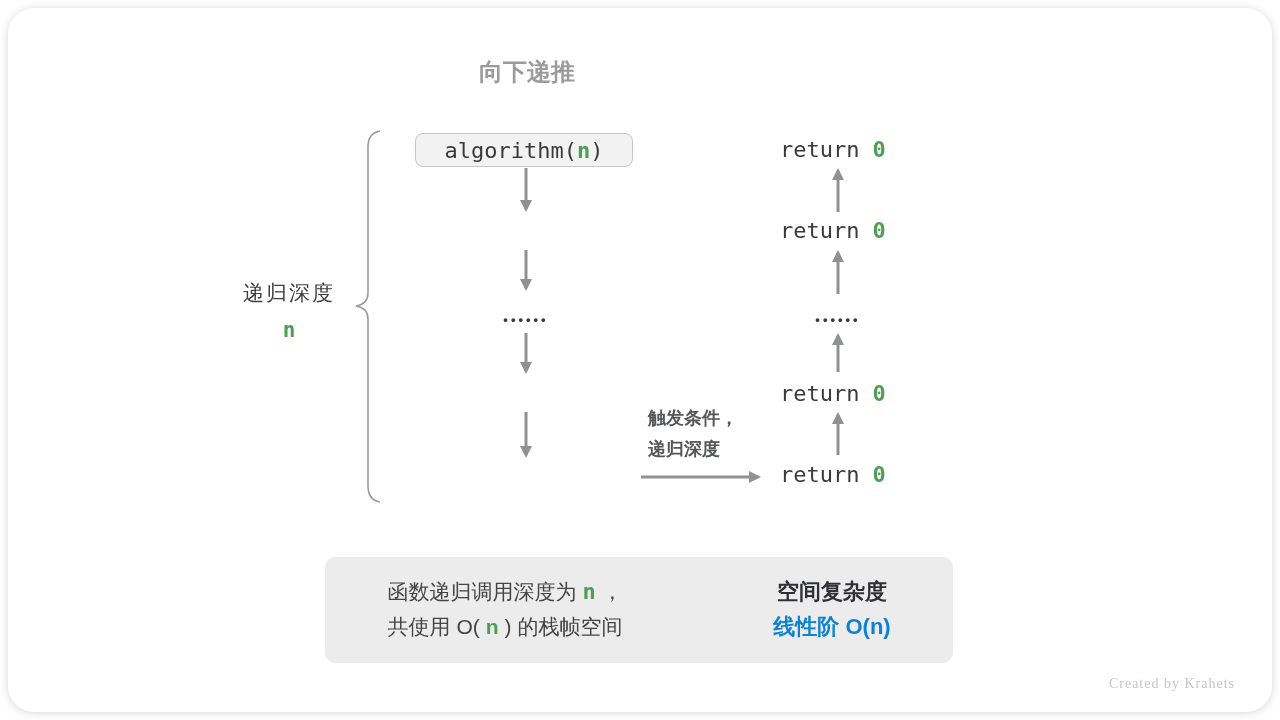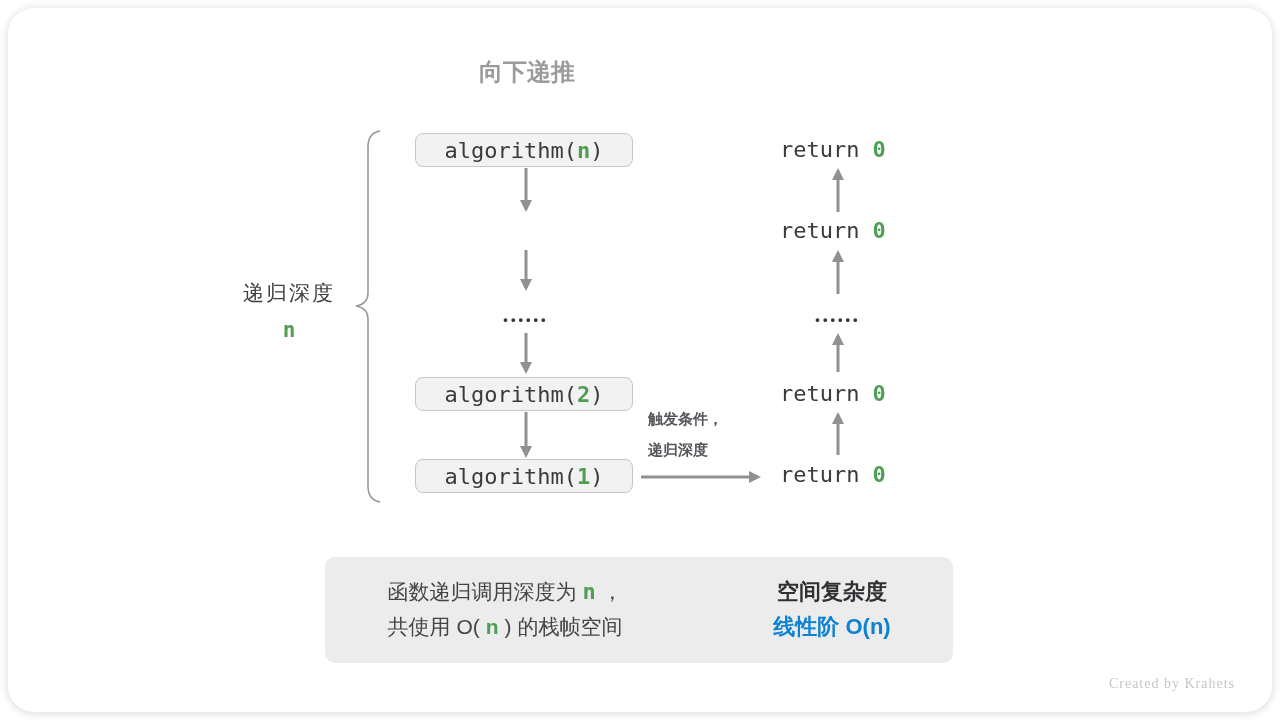--- a/index.html
+++ b/index.html
@@ -26,21 +26,21 @@
 
   .dots { width:150px; text-align:center; top:311px; line-height:18px;
           font-size:13px; font-weight:bold; letter-spacing:3px; color:#3a3a3a; }
   #dots-left  { left:451px; }
   #dots-right { left:763px; }
 
   .depth-block { left:204px; width:170px; top:281px; text-align:center; }
   .depth-label { font-size:21px; color:#3f3f3f; letter-spacing:2px; line-height:24px; }
   .depth-value { font-size:21px; line-height:24px; margin-top:13px; }
 
-  .trigger { left:648px; top:403px; font-size:15px; font-weight:bold; color:#55565a; line-height:31px; }
+  .trigger { left:648px; top:403px; font-size:18px; font-weight:bold; color:#55565a; line-height:31px; }
 
   .panel { left:325px; top:557px; width:628px; height:106px; background:#ececec; border-radius:10px; }
   .panel-left { left:345px; top:574px; width:320px; text-align:center;
                 font-size:21px; font-weight:500; color:#454545; line-height:35px; }
   .panel-left .green { margin:0 6px; }
   .panel-right { left:732px; top:574px; width:200px; text-align:center; line-height:35px; }
   .panel-right .title { font-size:22px; font-weight:bold; color:#2f3033; }
   .panel-right .value { font-size:22px; font-weight:bold; color:#0b82d4; }
 
   .watermark { left:1030px; top:676px; width:205px; text-align:right;
@@ -80,26 +80,20 @@
   <div class="abs phase-header" id="hdr-down">向下递推</div>
 
   <div class="abs depth-block">
     <div class="depth-label">递归深度</div>
     <div class="depth-value code green">n</div>
   </div>
 
   <div class="abs algo-box" style="top:133px">
     <span class="code"><span>algorithm(</span><span class="green">n</span><span>)</span></span>
   </div>
-  <div class="abs algo-box" style="top:377px">
-    <span class="code"><span>algorithm(</span><span class="green">2</span><span>)</span></span>
-  </div>
-  <div class="abs algo-box" style="top:459px">
-    <span class="code"><span>algorithm(</span><span class="green">1</span><span>)</span></span>
-  </div>
 
   <div class="abs dots" id="dots-left">••••••</div>
   <div class="abs dots" id="dots-right">••••••</div>
 
   <div class="abs code return-row" style="top:137px"><span>return</span><span class="green">0</span></div>
   <div class="abs code return-row" style="top:218px"><span>return</span><span class="green">0</span></div>
   <div class="abs code return-row" style="top:381px"><span>return</span><span class="green">0</span></div>
   <div class="abs code return-row" style="top:462px"><span>return</span><span class="green">0</span></div>
 
   <div class="abs trigger">

